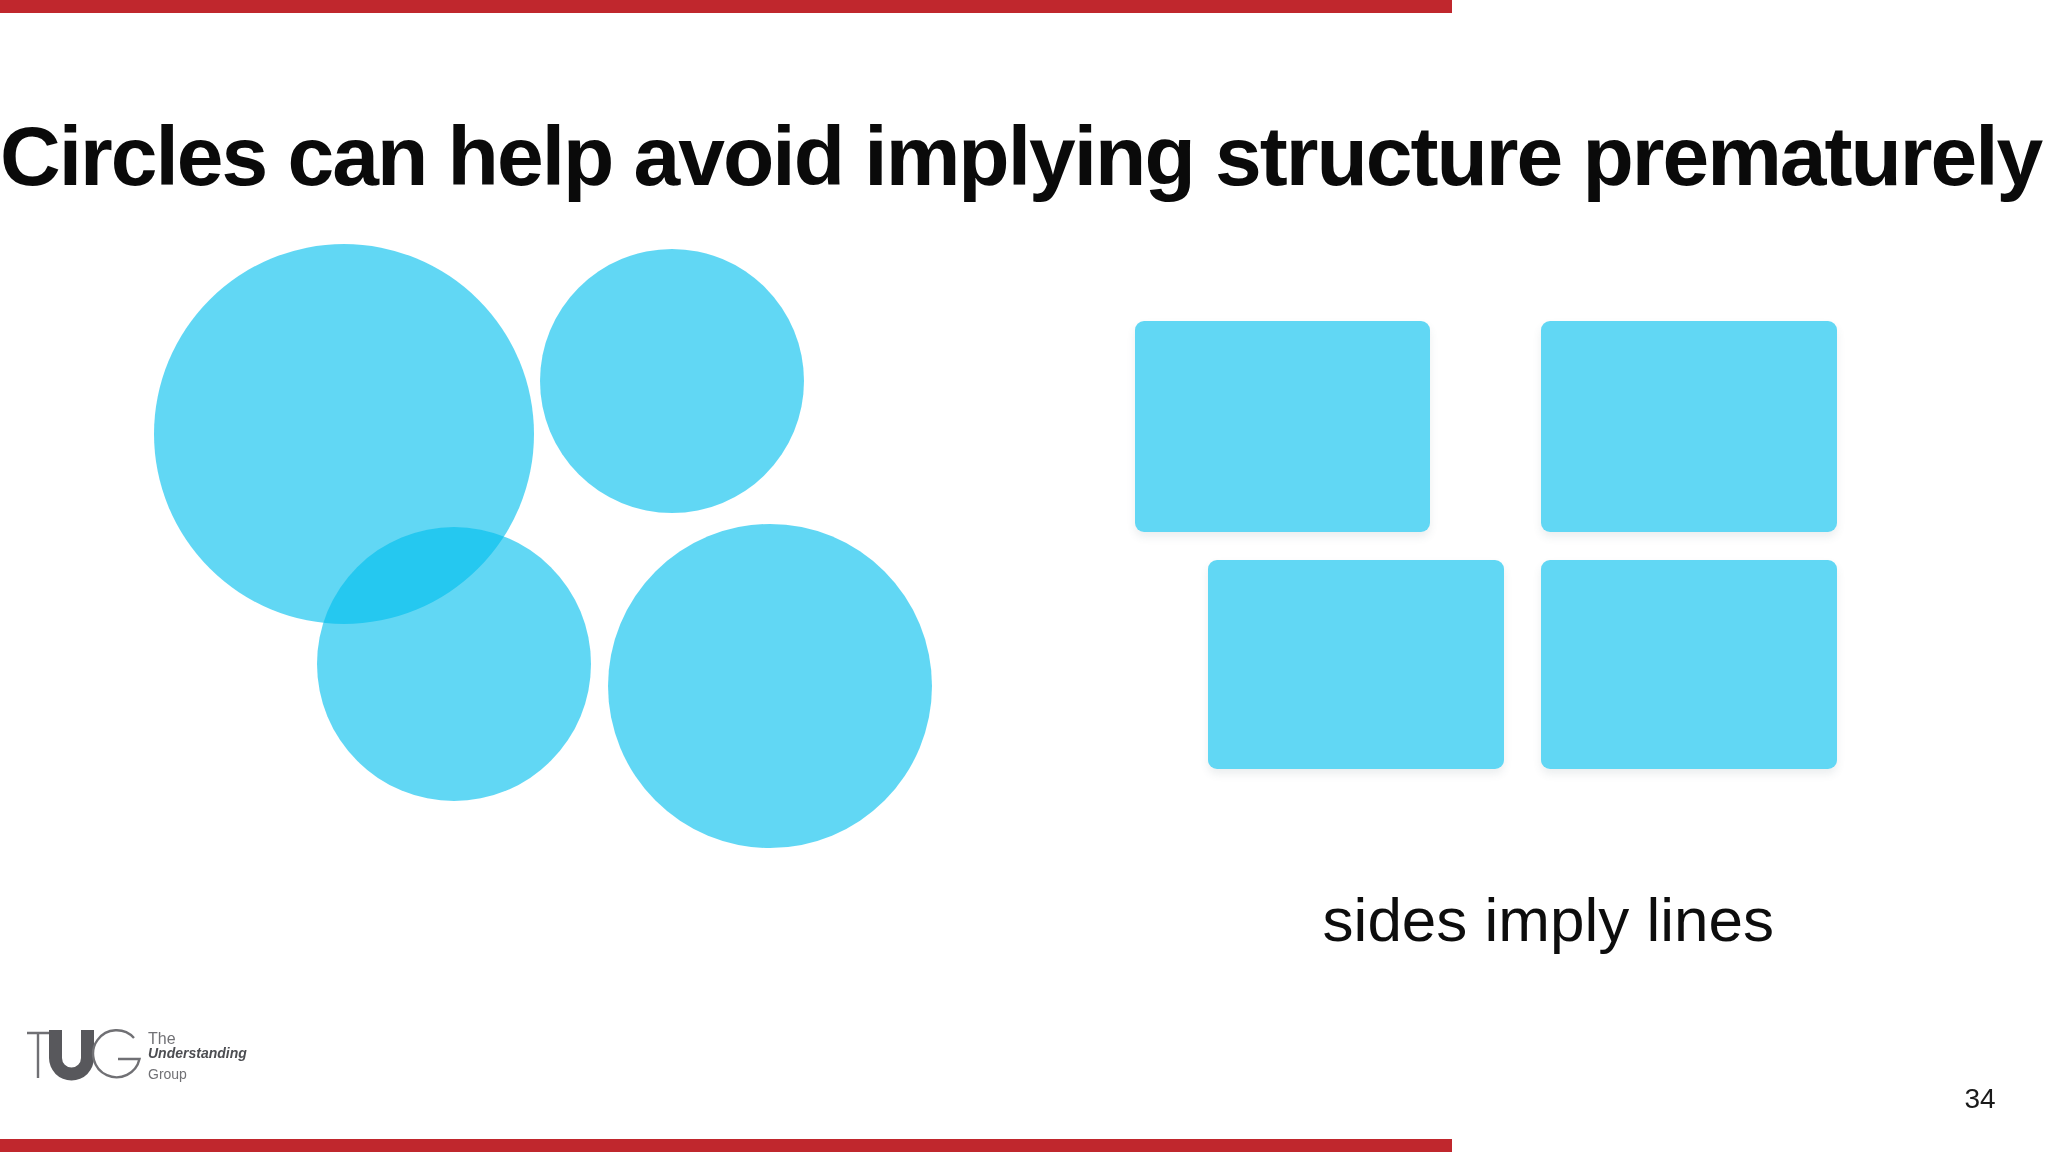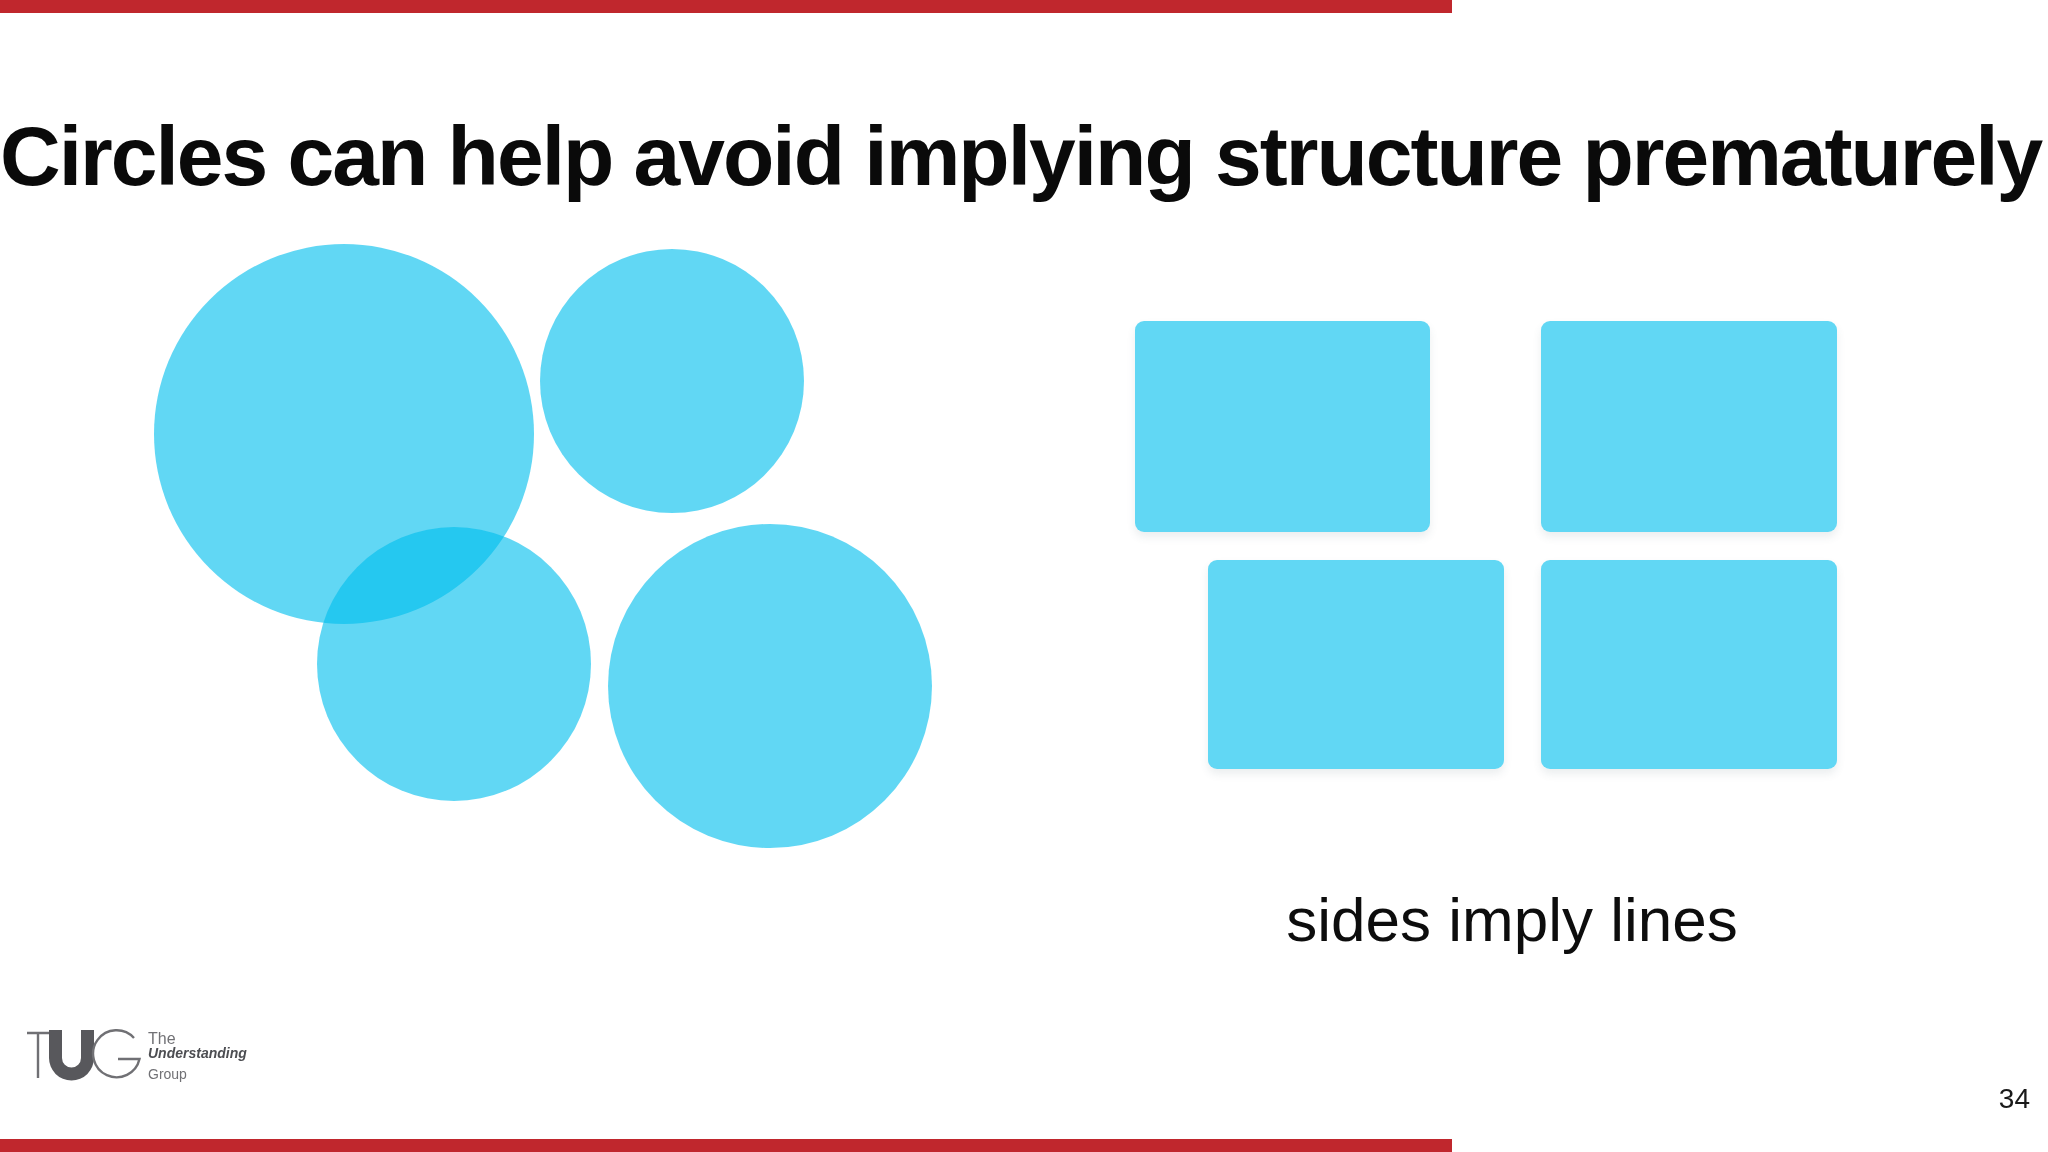--- a/index.html
+++ b/index.html
@@ -27,24 +27,24 @@
         box-shadow:0 5px 9px rgba(60,90,100,0.10);}
   .r1{left:1135px;top:321px;width:295px;height:211px;}
   .r2{left:1541px;top:321px;width:296px;height:211px;}
   .r3{left:1208px;top:560px;width:296px;height:209px;}
   .r4{left:1541px;top:560px;width:296px;height:209px;}
 
   
   .caption{position:absolute;top:884px;width:620px;text-align:center;
            font-size:62px;color:#0d0d0d;white-space:nowrap;}
   .caption.left{left:225px;}
-  .caption.right{left:1202px;}
+  .caption.right{left:1154px;text-align:right;}
 
   
-  .pagenum{position:absolute;top:1083px;left:1930px;width:100px;text-align:right;
+  .pagenum{position:absolute;top:1083px;left:1930px;width:100px;text-align:center;
            font-size:28px;color:#1a1a1a;}
 
   
   .logo{position:absolute;left:26px;top:1027px;width:290px;height:62px;}
   .logo-mark{position:absolute;left:0;top:2px;}
   .logo-text{position:absolute;left:122px;top:0;}
   .logo-the{position:absolute;left:0;top:4px;font-size:16px;color:#717175;line-height:1;}
   .logo-understanding{position:absolute;left:0;top:19px;font-size:14px;font-weight:bold;
                       font-style:italic;color:#4d4e52;line-height:1;white-space:nowrap;}
   .logo-group{position:absolute;left:0;top:40px;font-size:14px;color:#717175;line-height:1;}

